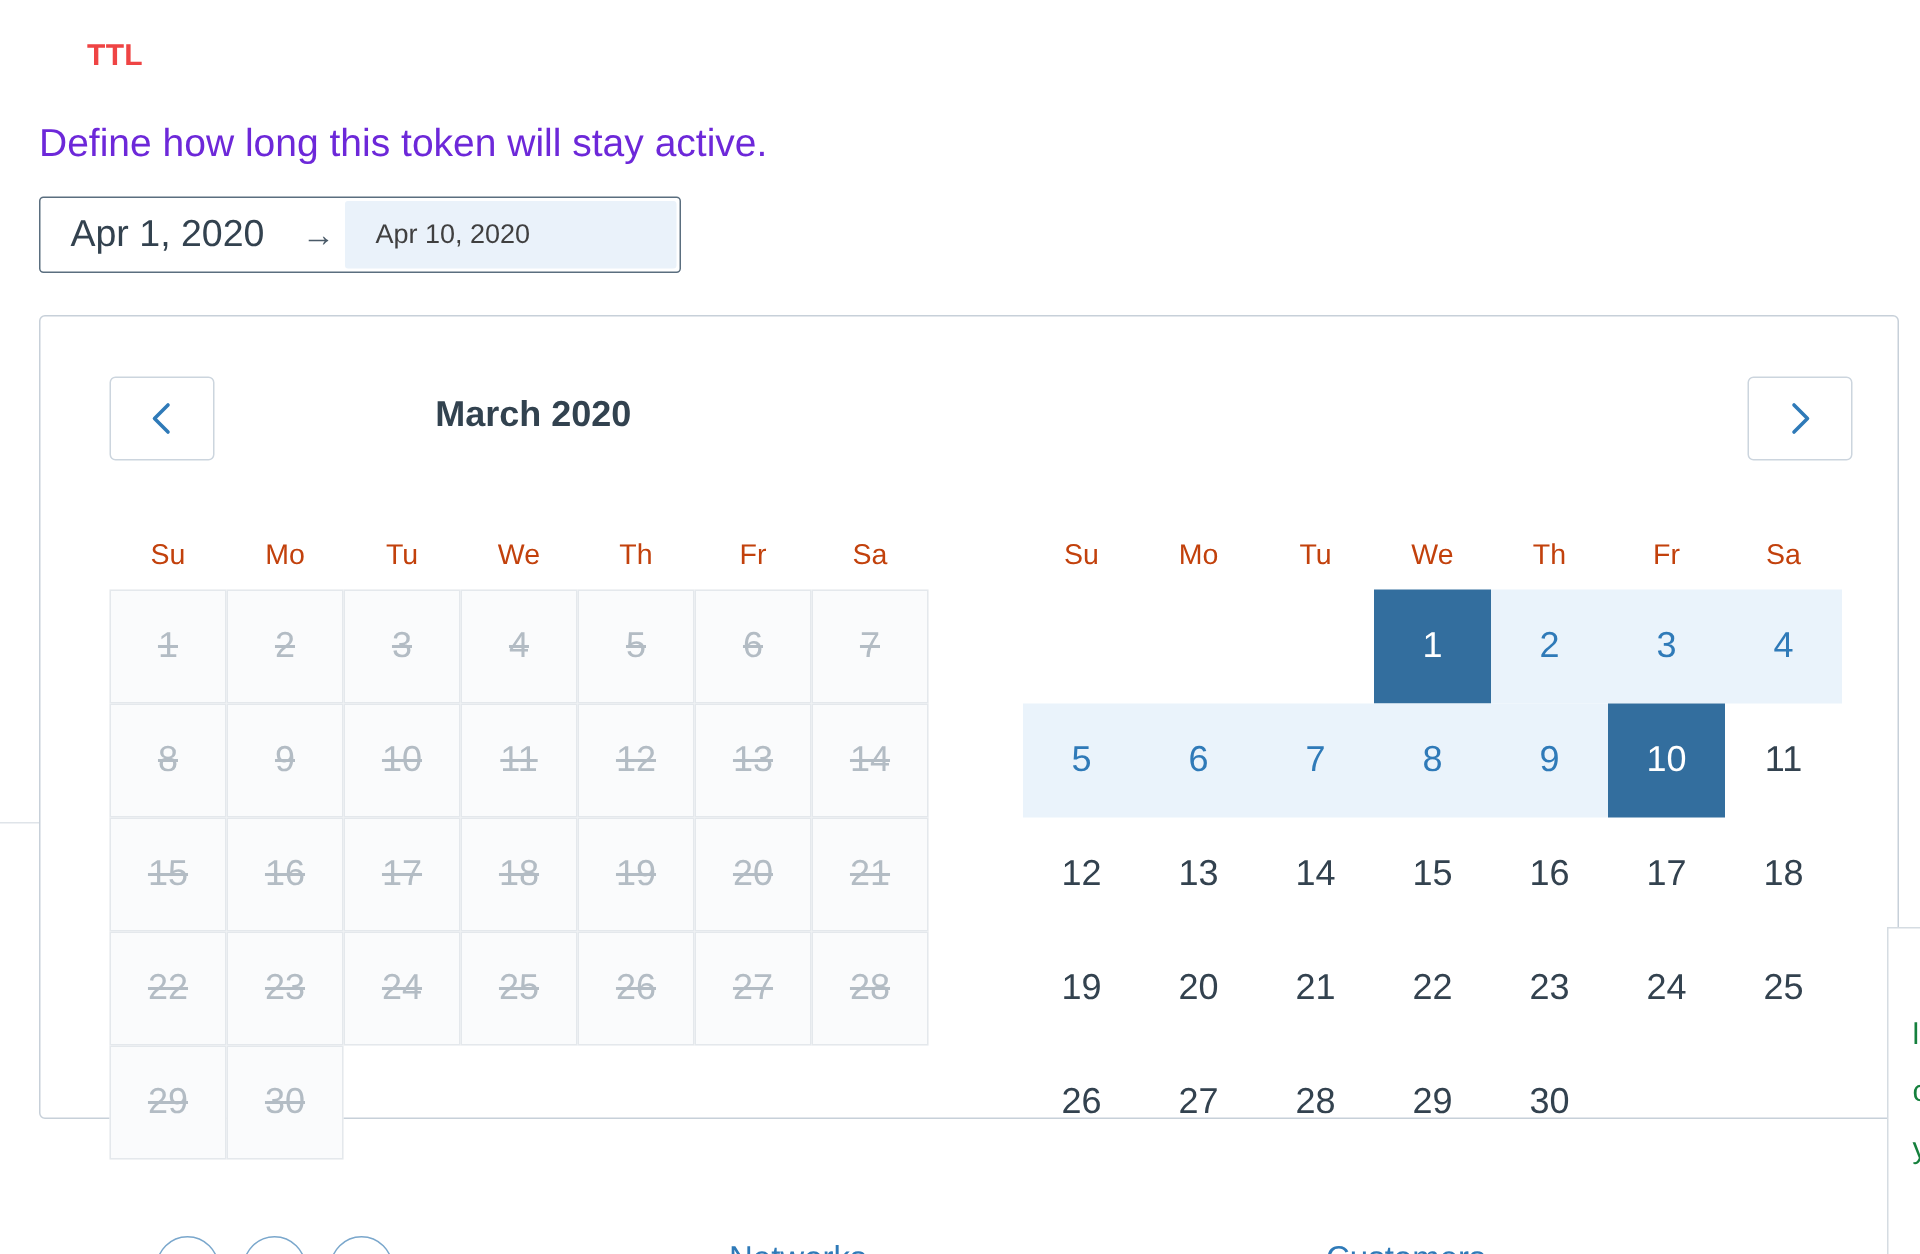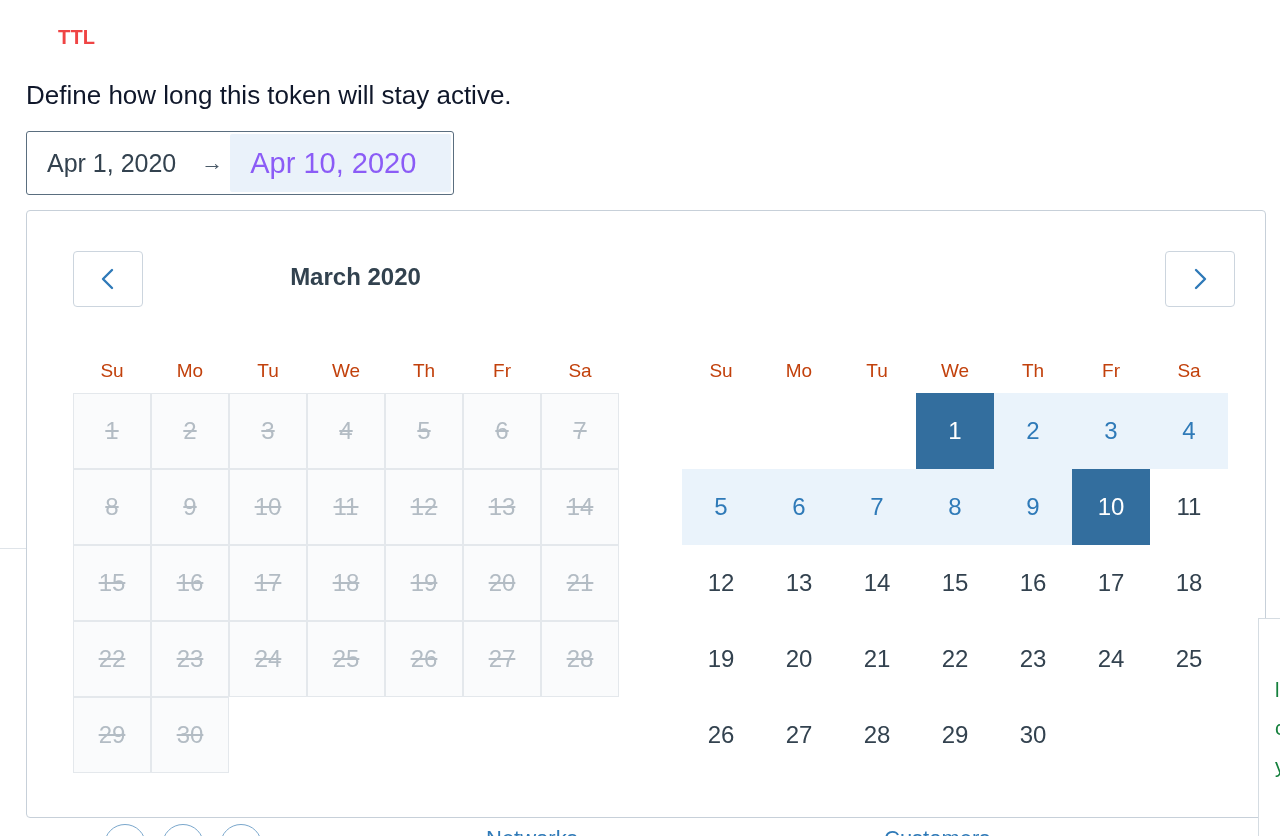--- a/index.html
+++ b/index.html
@@ -26,30 +26,30 @@
     color: #ef4444;
     letter-spacing: 0.2px;
     margin-left: 32px;
   }
   .ttl-desc {
     position: absolute;
     left: 26px;
     top: 80px;
     font-size: 26px;
     font-weight: normal;
-    color: #0f172a;
+    color: #6d28d9;
   }
 
   
   .range-field {
     position: absolute;
     left: 26px;
     top: 131px;
     width: 428px;
-    height: 64px;
+    height: 51px;
     border: 1px solid #5a6e7f;
     border-radius: 3px;
     background: #fff;
     box-sizing: border-box;
     display: flex;
     align-items: stretch;
   }
   .range-start {
     display: flex;
     align-items: center;
@@ -64,35 +64,35 @@
     justify-content: center;
     width: 36px;
     font-size: 22px;
     color: #4a5a68;
   }
   .range-end {
     display: flex;
     align-items: center;
     padding: 0 20px;
     margin: 2px 2px 2px 0;
-    font-size: 29px;
-    color: #8b5cf6;
+    font-size: 18px;
+    color: #404040;
     background: #eaf2fa;
     border-radius: 2px;
     white-space: nowrap;
     flex: 1;
   }
 
   
   .calendar-popover {
     position: absolute;
     left: 26px;
     top: 210px;
     width: 1240px;
-    height: 608px;
+    height: 536px;
     border: 1px solid #c7d0d9;
     border-radius: 4px;
     background: #fff;
     box-sizing: border-box;
   }
 
   .nav-btn {
     position: absolute;
     width: 70px;
     height: 56px;

